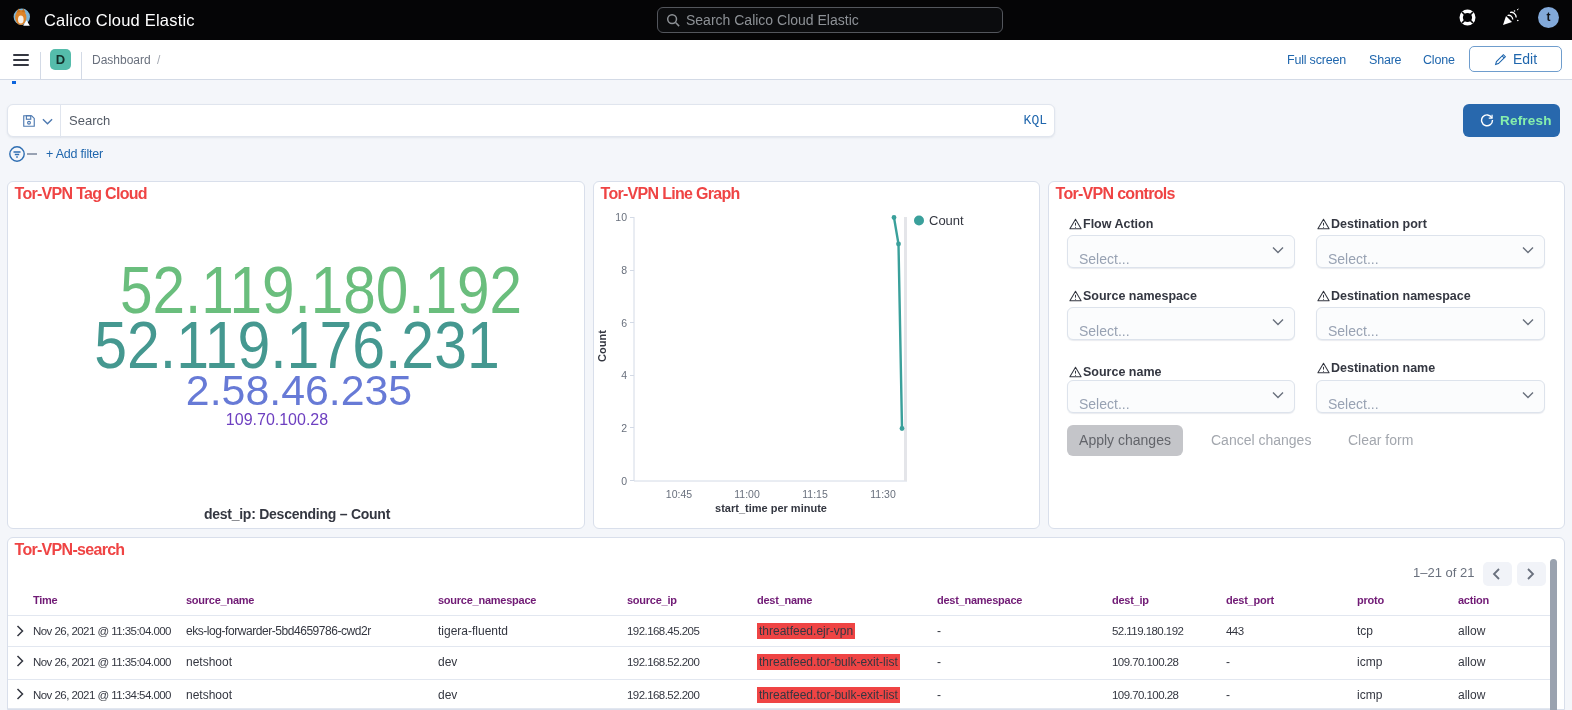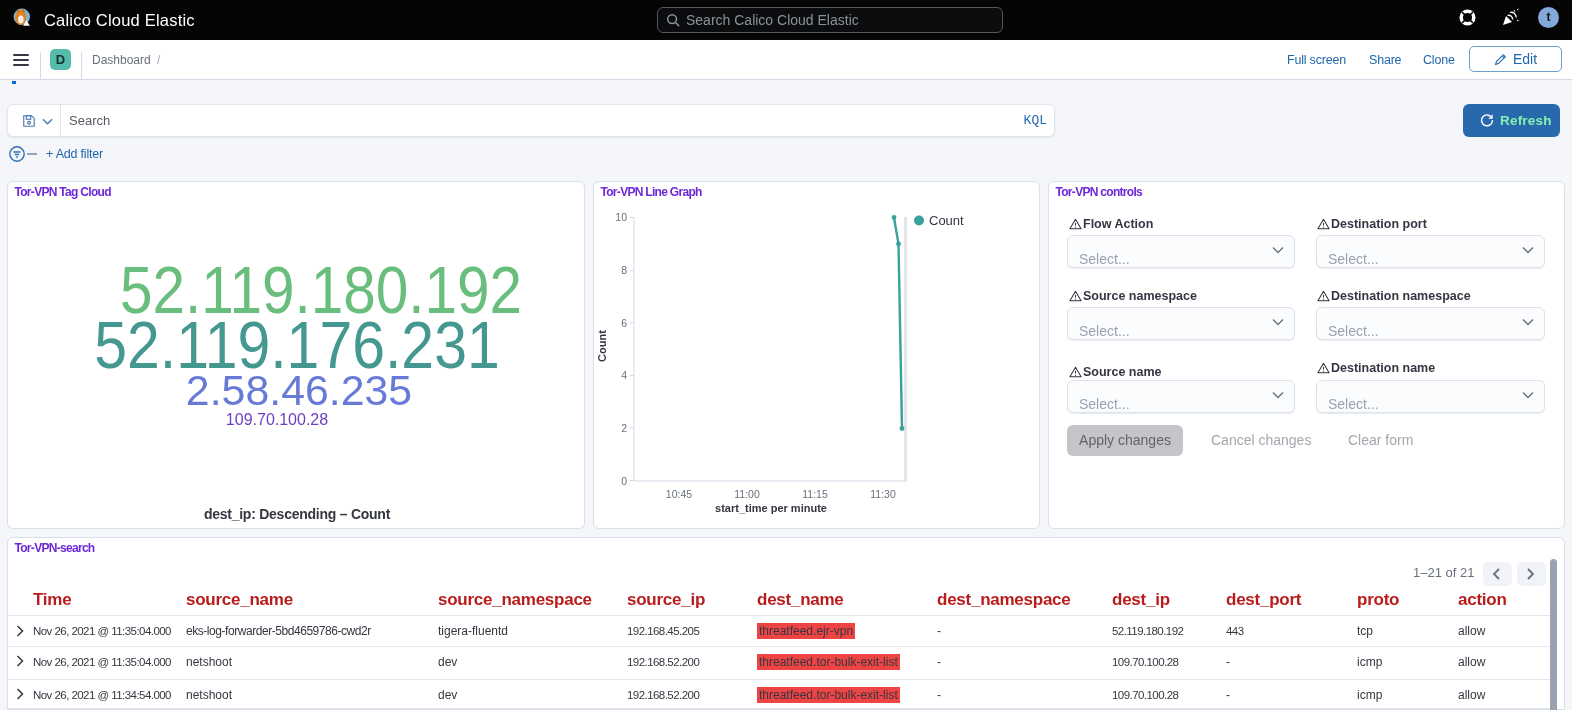--- a/index.html
+++ b/index.html
@@ -39,37 +39,37 @@
 #refreshbtn span { position:absolute; left:37px; top:0; height:33px; line-height:33px; font-size:13.5px; font-weight:700; letter-spacing:0.2px; }
 #filterrow { left:46px; top:146px; height:17px; line-height:17px; color:#1f66ad; font-size:12.5px; letter-spacing:-0.2px; font-weight:500;}
 #fdash { left:27px; top:153px; width:10px; height:1.5px; background:#98a2b3; }
 
 
 .panel { position:absolute; background:#fff; border:1px solid #d9dfeb; border-radius:6px; }
 #p1 { left:7px; top:181px; width:578px; height:348px; }
 #p2 { left:593px; top:181px; width:447px; height:348px; }
 #p3 { left:1048px; top:181px; width:517px; height:348px; }
 #p4 { left:7px; top:537px; width:1558px; height:173px; border-radius:6px 6px 0 0; }
-.ptitle { position:absolute; left:6.5px; top:2.5px; font-size:12px; letter-spacing:-0.7px; font-weight:700; color:#6d28d9; }
+.ptitle { position:absolute; left:6.5px; top:2.5px; font-size:16px; letter-spacing:-0.7px; font-weight:700; color:#ef4444; }
 
 
 .tag { position:absolute; white-space:nowrap; line-height:1; }
 #tc-label { position:absolute; left:0; width:578px; text-align:center; top:324px; font-size:14px; letter-spacing:-0.25px; font-weight:700; color:#343741; }
 
 
 .ctl-label { position:absolute; height:15px; line-height:15px; font-size:12.5px; font-weight:700; color:#343741; }
 .ctl-label svg { vertical-align:-2px; margin-right:1px; }
 .select { position:absolute; width:228px; height:33px; background:#fbfcfd; border:1px solid #dde3ec; border-radius:6px; box-shadow:0 1px 1px rgba(152,162,179,0.2);}
 .select .ph { position:absolute; left:11px; top:8px; height:31px; line-height:31px; color:#98a2b3; font-size:14px; }
 .select svg { position:absolute; right:10px; top:10px; }
 #applybtn { left:1067px; top:425px; width:116px; height:31px; background:#c4c5c9; border-radius:6px; color:#62646a; font-size:14px; text-align:center; line-height:31px; }
 .greybtn { position:absolute; top:425px; height:31px; line-height:31px; color:#a3a7ae; font-size:14px; }
 
 
-.th { position:absolute; top:590px; height:20px; line-height:20px; font-size:17px; letter-spacing:-0.25px; font-weight:700; color:#b91c1c; }
+.th { position:absolute; top:590px; height:20px; line-height:20px; font-size:11px; letter-spacing:-0.25px; font-weight:700; color:#701a75; }
 .td { position:absolute; height:20px; line-height:20px; font-size:12px; color:#343741; }
 .num { font-size:11.5px; letter-spacing:-0.55px; }
 .rowline { position:absolute; left:8px; width:1542px; height:1px; background:#e2e7f0; }
 .hl { background:#ef4444; padding:1px 2px; }
 .pagebtn { position:absolute; top:562px; width:29px; height:24px; background:#f1f3f8; border-radius:5px; }
 .pagebtn svg { position:absolute; left:9px; top:6px; }
 #scrollbar { left:1550px; top:559px; width:7px; height:151px; background:#9aa2af; border-radius:4px 4px 0 0; }
 .chev { position:absolute; }
 </style>
 </head>

